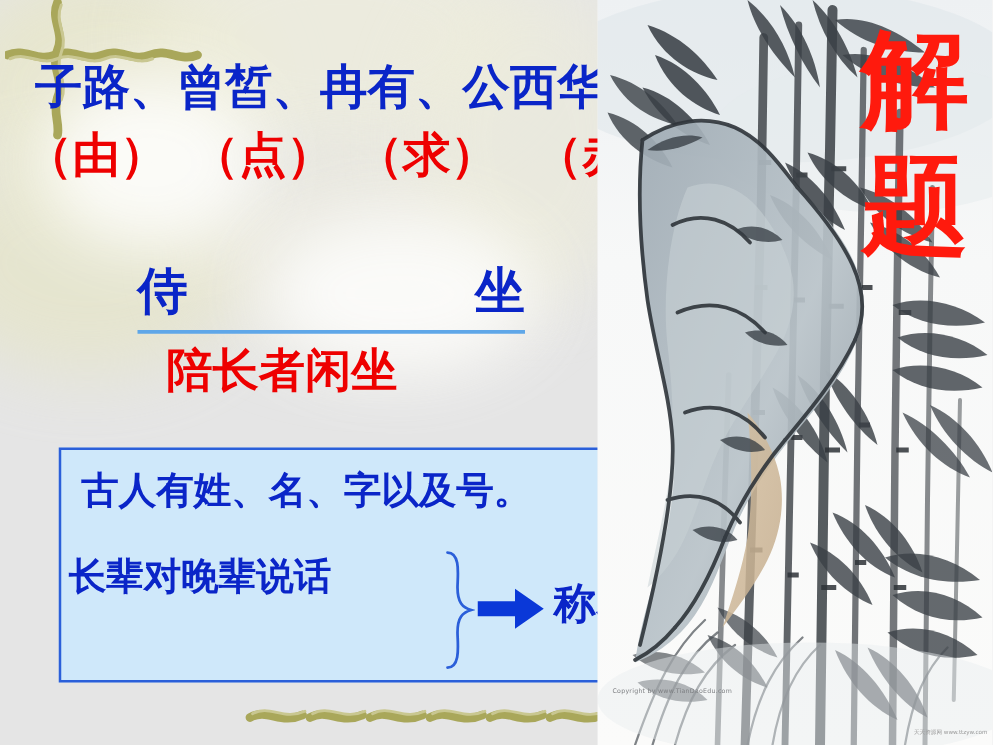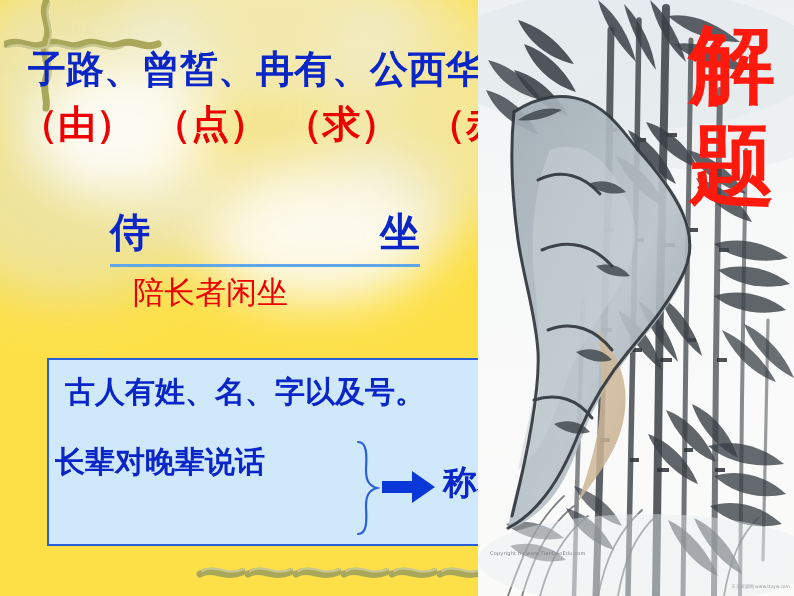--- a/index.html
+++ b/index.html
@@ -3,21 +3,21 @@
 <meta charset="utf-8">
 <style>
   html,body{margin:0;padding:0;background:#fff;}
   body{
     font-family:"DejaVu Sans","Liberation Sans",sans-serif;
   }
   #slide{
     position:relative;
     width:794px;height:596px;
     overflow:hidden;
-    background:#fde047;
+    background:#e5e5e5;
   }
 
   
   .bg-wash{position:absolute;inset:0;pointer-events:none;}
   .bg-blob{position:absolute;border-radius:50%;filter:blur(26px);}
 
   
   .deco{position:absolute;pointer-events:none;}
 
   
@@ -39,21 +39,21 @@
   
   .shi-zuo{
     position:absolute;left:110px;top:205px;width:310px;
     font-size:40px;font-weight:bold;color:#0a25c8;
     display:flex;justify-content:space-between;
     border-bottom:3px solid #5fa7e8;
     padding-bottom:4px;
   }
   .gloss{
     position:absolute;left:133px;top:272px;
-    font-size:31px;font-weight:normal;color:#ee0000;
+    font-size:37px;font-weight:bold;color:#ee0000;
     white-space:nowrap;
   }
 
   
   .infobox{
     position:absolute;left:47px;top:358px;
     width:436px;height:188px;
     background:#cfe8fa;
     border:2px solid #2b5fd9;
     box-sizing:border-box;

